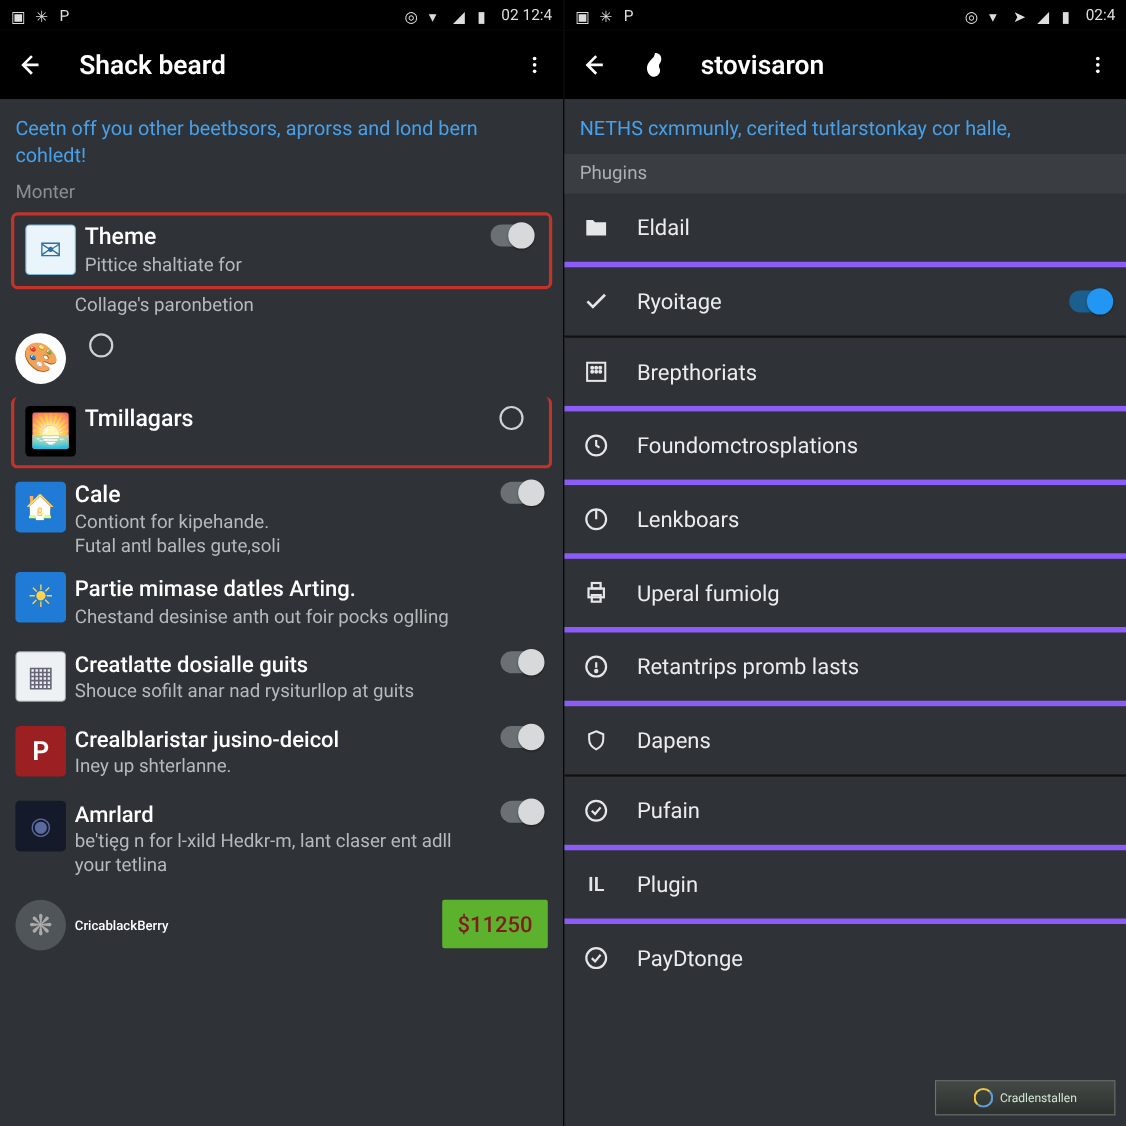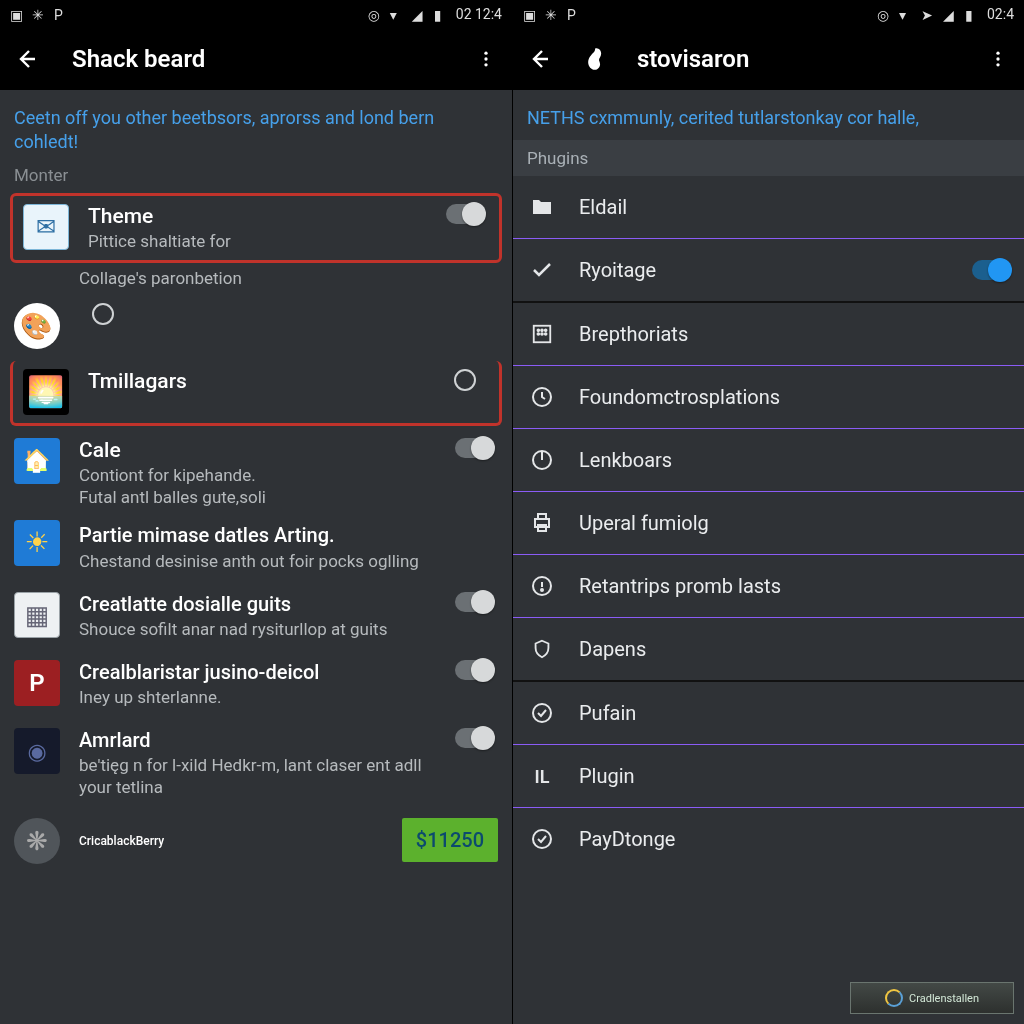--- a/index.html
+++ b/index.html
@@ -74,21 +74,21 @@
     color: #a9b0b6;
     font-size: 17px;
     padding: 8px 14px;
   }
 
   
   .row {
     display: flex;
     align-items: flex-start;
     padding: 10px 14px;
-    gap: 19px;
+    gap: 8px;
     position: relative;
   }
   .row + .row { border-top: 0; }
   .row-hl {
     border: 3px solid #c1332b;
     border-radius: 6px;
     margin: 2px 10px;
     padding: 8px 10px;
   }
   .row-icon {
@@ -134,34 +134,34 @@
   .toggle-on::after {
     content:"";
     position:absolute; right:-2px; top:-2px;
     width:24px; height:24px;
     background:#2196f3; border-radius:50%;
     box-shadow: 0 1px 2px rgba(0,0,0,.4);
   }
 
   .price-btn {
     background: #5cb12d;
-    color: #0c4a6e;
+    color: #7f1d1d;
     font-size: 20px;
     font-weight: 500;
     padding: 10px 14px;
     border-radius: 2px;
   }
 
   
   .plug-row {
     display: flex;
     align-items: center;
     padding: 16px 14px;
     gap: 22px;
-    border-bottom: 1px solid #8b5cf6;
+    border-bottom: 5px solid #8b5cf6;
   }
   .plug-row:last-child { border-bottom: none; }
   .plug-icon {
     width: 30px; height: 30px;
     display: inline-flex; align-items:center; justify-content:center;
     color: #e4e6e8;
     flex-shrink: 0;
   }
   .plug-label { font-size: 20px; color: #eaecee; flex:1; }
   .divider-strong { border-bottom: 2px solid #111; }

